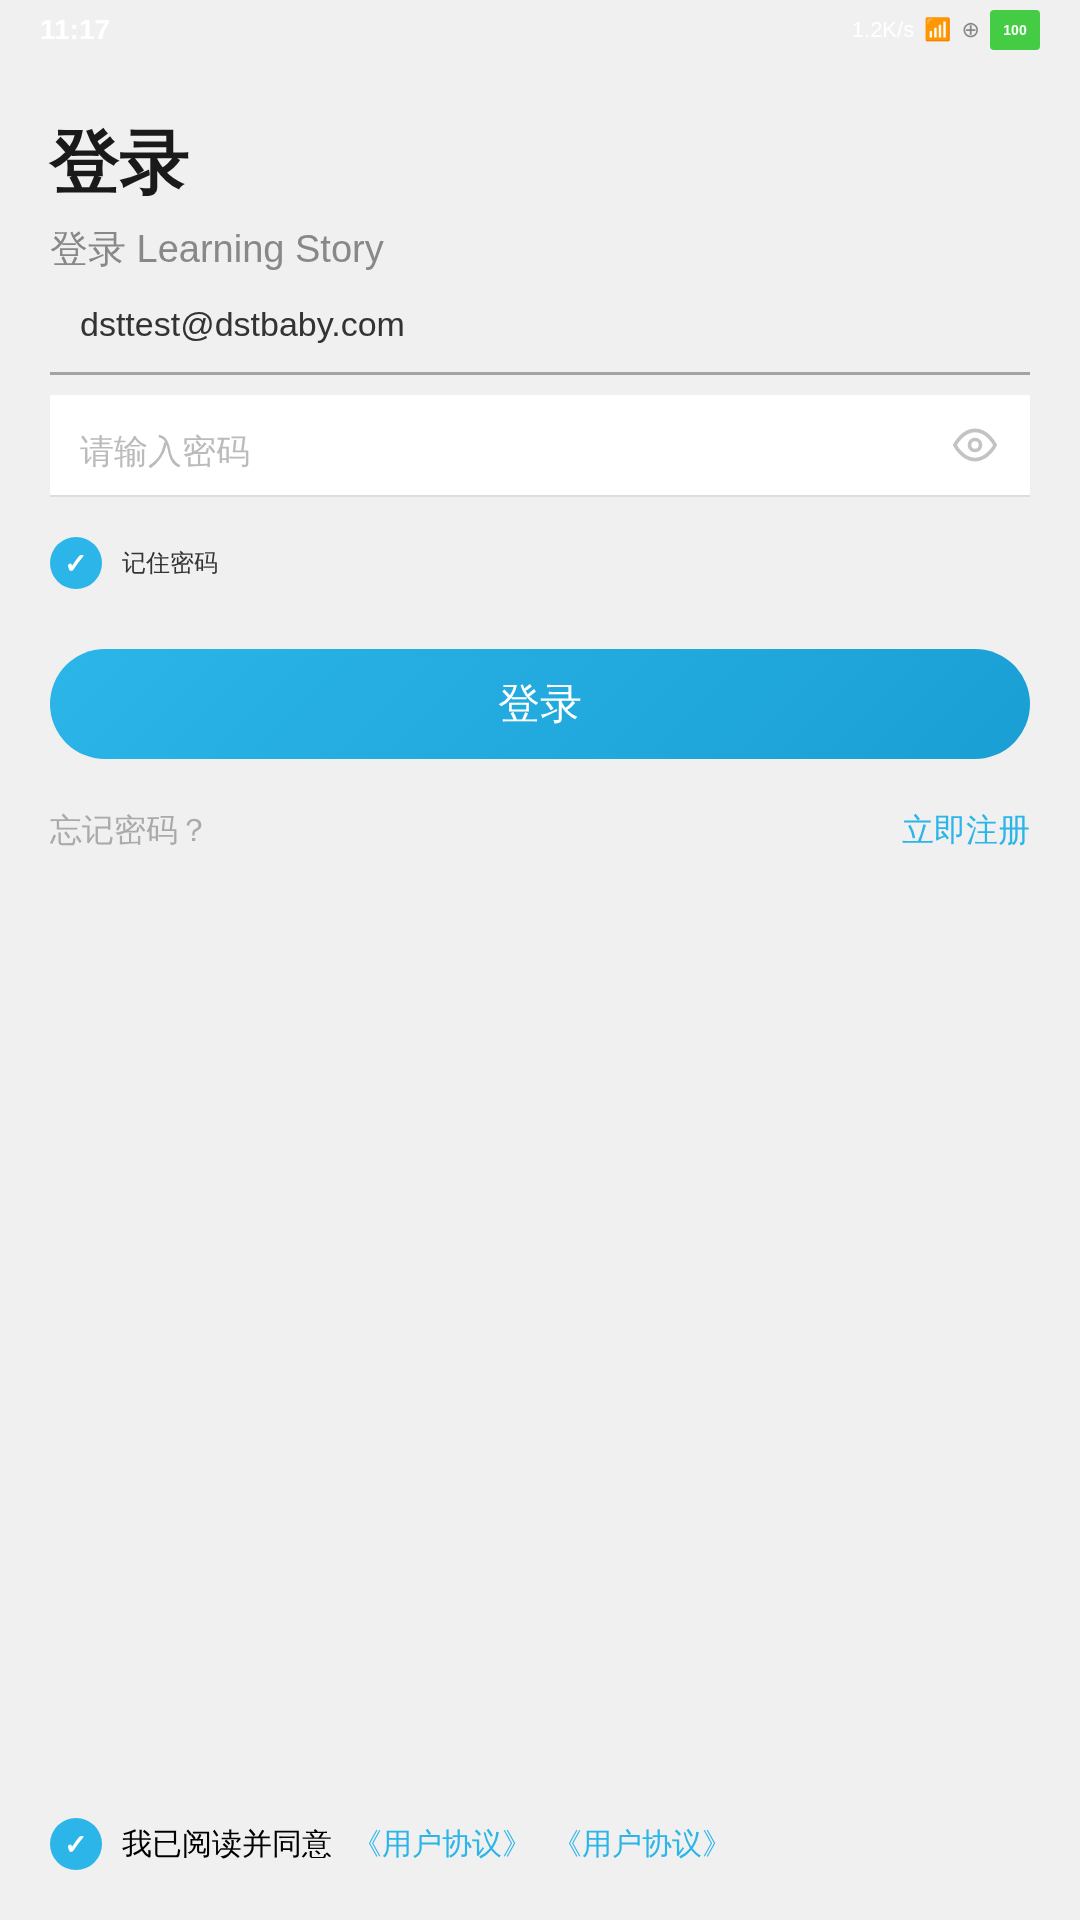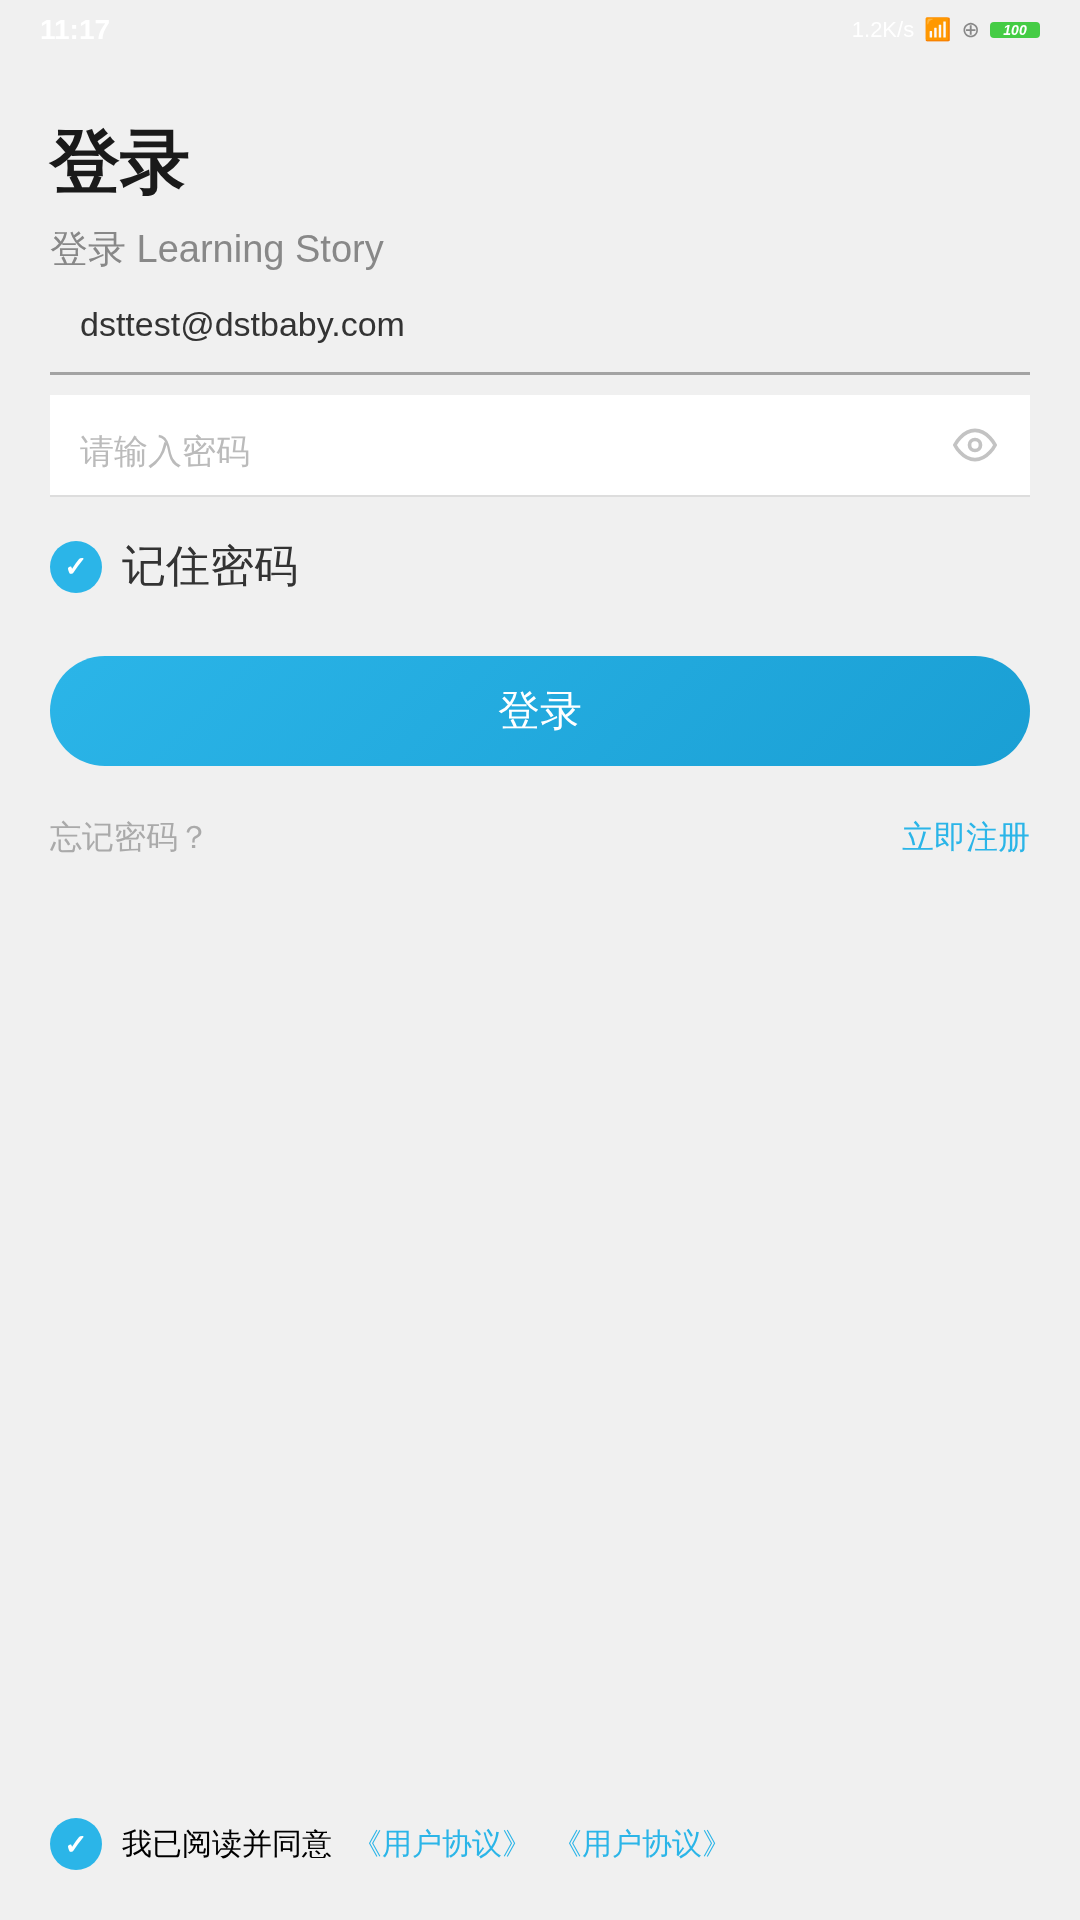--- a/index.html
+++ b/index.html
@@ -43,29 +43,28 @@
     }
 
     .status-icon-text {
       font-size: 22px;
       color: #ffffff;
     }
 
     .battery-icon {
       background: #44cc44;
       width: 50px;
-      height: 16px;
+      height: 40px;
       border-radius: 4px;
       display: inline-flex;
       align-items: center;
       justify-content: center;
       font-size: 14px;
       color: white;
       font-weight: bold;
-      font-style: italic;
     }
 
     
     .main-content {
       padding: 60px 50px 0 50px;
     }
 
     .page-title {
       font-size: 70px;
       font-weight: bold;
@@ -155,21 +154,21 @@
       flex-shrink: 0;
     }
 
     .checkmark {
       color: white;
       font-size: 28px;
       font-weight: bold;
     }
 
     .remember-label {
-      font-size: 44px;
+      font-size: 24px;
       color: #333333;
     }
 
     
     .login-button {
       width: 100%;
       height: 110px;
       background: linear-gradient(135deg, #2bb5e8, #1a9fd4);
       border: none;
       border-radius: 55px;

